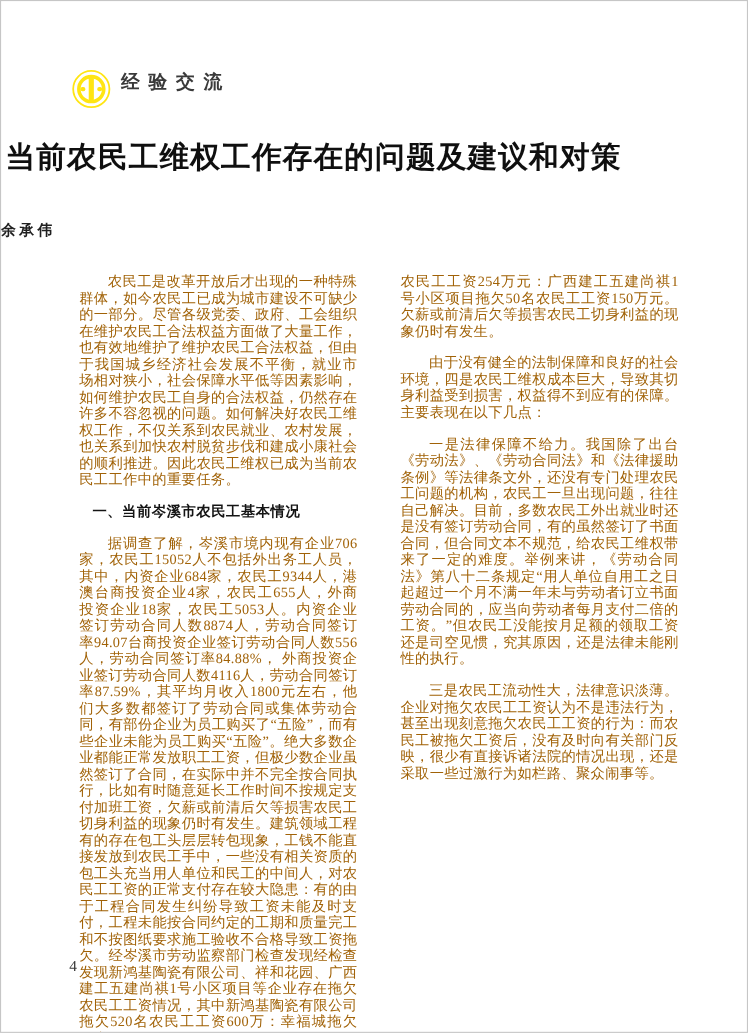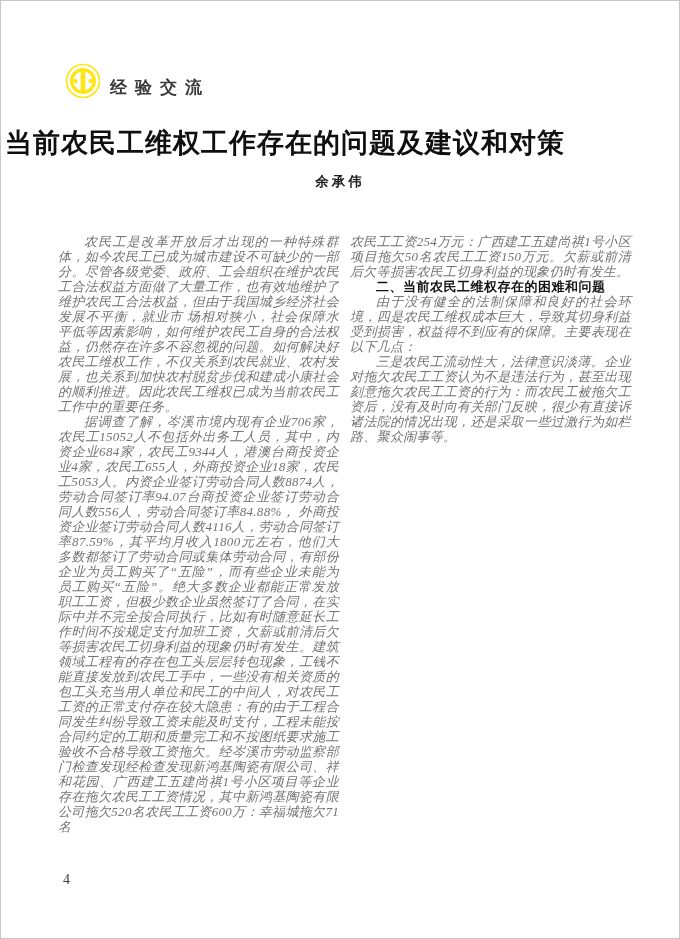--- a/index.html
+++ b/index.html
@@ -9,55 +9,54 @@
     margin: 0 auto;
     background: #ffffff;
     border: 1px solid #c6c6c6;
     box-sizing: border-box;
     overflow: hidden;
     font-family: "Liberation Serif", "DejaVu Serif", serif;
     color: #272727;
   }
   .header {
     position: absolute; top: 62px; left: 64px;
-    display: flex; align-items: flex-end; gap: 9px;
+    display: flex; align-items: flex-start; gap: 9px;
   }
   .logo { width: 36px; height: 36px; display: block; }
   .section-label {
     font-family: "Liberation Sans", "DejaVu Sans", sans-serif;
     font-weight: bold; font-size: 17px;
     letter-spacing: 8px; color: #3a3a3a;
     white-space: nowrap;
   }
   .title {
     position: absolute; top: 124px; left: 4px; width: 100%;
     text-align: left;
     font-weight: bold; font-size: 27px;
     letter-spacing: 1px; color: #0f0f0f;
     margin: 0;
   }
   .author {
-    position: absolute; top: 172px; left: 0; width: 100%;
-    text-align: center;
+    position: absolute; top: 200px; left: 0; width: 100%;
+    text-align: left;
     font-family: "Liberation Sans", "DejaVu Sans", sans-serif;
     font-weight: bold; font-size: 13.5px;
     letter-spacing: 3px; color: #202020;
   }
   .columns {
     position: absolute; top: 233px; left: 57px;
     display: flex; gap: 11px;
   }
   .col { width: 281px; }
   .body-p {
-    margin: 0;
+    margin: 14px;
     font-size: 13px; line-height: 15px;
     text-align: justify;
-    color: #737373;
+    color: #a16207;
     letter-spacing: 0.3px;
-    font-style: italic;
   }
   .body-p.indent { text-indent: 2em; }
   .sec-heading {
     margin: 0;
     font-family: "Liberation Sans", "DejaVu Sans", sans-serif;
     font-size: 13px; line-height: 15px;
     font-weight: bold; color: #141414;
     text-indent: 2em;
     letter-spacing: 0.5px;
   }
@@ -83,25 +82,26 @@
     <span class="section-label">经验交流</span>
   </div>
 
   <h1 class="title">当前农民工维权工作存在的问题及建议和对策</h1>
 
   <div class="author">余承伟</div>
 
   <div class="columns">
     <div class="col">
         <p class="body-p indent">农民工是改革开放后才出现的一种特殊群体，如今农民工已成为城市建设不可缺少的一部分。尽管各级党委、政府、工会组织在维护农民工合法权益方面做了大量工作，也有效地维护了维护农民工合法权益，但由于我国城乡经济社会发展不平衡，就业市 场相对狭小，社会保障水平低等因素影响，如何维护农民工自身的合法权益，仍然存在许多不容忽视的问题。如何解决好农民工维权工作，不仅关系到农民就业、农村发展，也关系到加快农村脱贫步伐和建成小康社会的顺利推进。因此农民工维权已成为当前农民工工作中的重要任务。</p>
+        <h3 class="sec-heading">一、当前岑溪市农民工基本情况</h3>
         <p class="body-p indent">据调查了解，岑溪市境内现有企业706家，农民工15052人不包括外出务工人员，其中，内资企业684家，农民工9344人，港澳台商投资企业4家，农民工655人，外商投资企业18家，农民工5053人。内资企业签订劳动合同人数8874人，劳动合同签订率94.07台商投资企业签订劳动合同人数556人，劳动合同签订率84.88%， 外商投资企业签订劳动合同人数4116人，劳动合同签订率87.59%，其平均月收入1800元左右，他们大多数都签订了劳动合同或集体劳动合同，有部份企业为员工购买了“五险”，而有些企业未能为员工购买“五险”。绝大多数企业都能正常发放职工工资，但极少数企业虽然签订了合同，在实际中并不完全按合同执行，比如有时随意延长工作时间不按规定支付加班工资，欠薪或前清后欠等损害农民工切身利益的现象仍时有发生。建筑领域工程有的存在包工头层层转包现象，工钱不能直接发放到农民工手中，一些没有相关资质的包工头充当用人单位和民工的中间人，对农民工工资的正常支付存在较大隐患：有的由于工程合同发生纠纷导致工资未能及时支付，工程未能按合同约定的工期和质量完工和不按图纸要求施工验收不合格导致工资拖欠。经岑溪市劳动监察部门检查发现经检查发现新鸿基陶瓷有限公司、祥和花园、广西建工五建尚祺1号小区项目等企业存在拖欠农民工工资情况，其中新鸿基陶瓷有限公司拖欠520名农民工工资600万：幸福城拖欠71名</p>
       </div>
     <div class="col">
         <p class="body-p">农民工工资254万元：广西建工五建尚祺1号小区项目拖欠50名农民工工资150万元。欠薪或前清后欠等损害农民工切身利益的现象仍时有发生。</p>
-        <h3 class="sec-heading">二、当前农民工维权存在的困难和问题</h3>
         <p class="body-p indent">由于没有健全的法制保障和良好的社会环境，四是农民工维权成本巨大，导致其切身利益受到损害，权益得不到应有的保障。主要表现在以下几点：</p>
+        <p class="body-p indent">一是法律保障不给力。我国除了出台《劳动法》、《劳动合同法》和《法律援助条例》等法律条文外，还没有专门处理农民工问题的机构，农民工一旦出现问题，往往自己解决。目前，多数农民工外出就业时还是没有签订劳动合同，有的虽然签订了书面合同，但合同文本不规范，给农民工维权带来了一定的难度。举例来讲，《劳动合同法》第八十二条规定“用人单位自用工之日起超过一个月不满一年未与劳动者订立书面劳动合同的，应当向劳动者每月支付二倍的工资。”但农民工没能按月足额的领取工资还是司空见惯，究其原因，还是法律未能刚性的执行。</p>
         <p class="body-p indent">三是农民工流动性大，法律意识淡薄。企业对拖欠农民工工资认为不是违法行为，甚至出现刻意拖欠农民工工资的行为：而农民工被拖欠工资后，没有及时向有关部门反映，很少有直接诉诸法院的情况出现，还是采取一些过激行为如栏路、聚众闹事等。</p>
       </div>
   </div>
 
   <div class="page-number">4</div>
 
 </div>
 
 </body></html>

